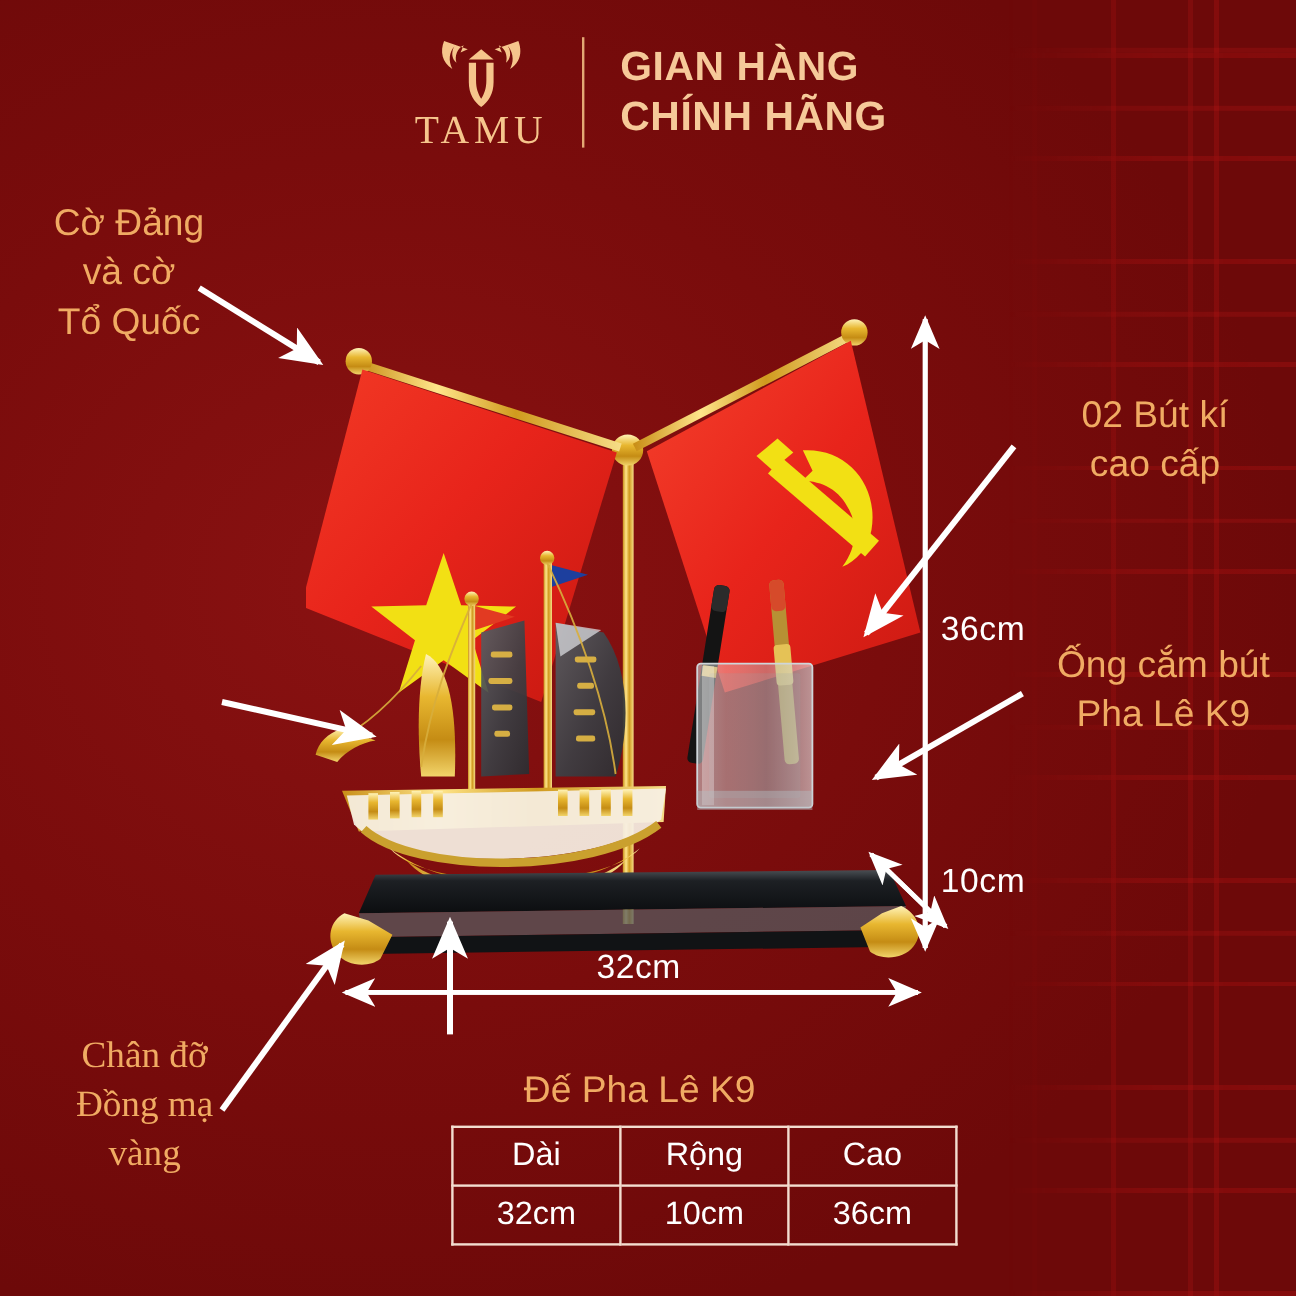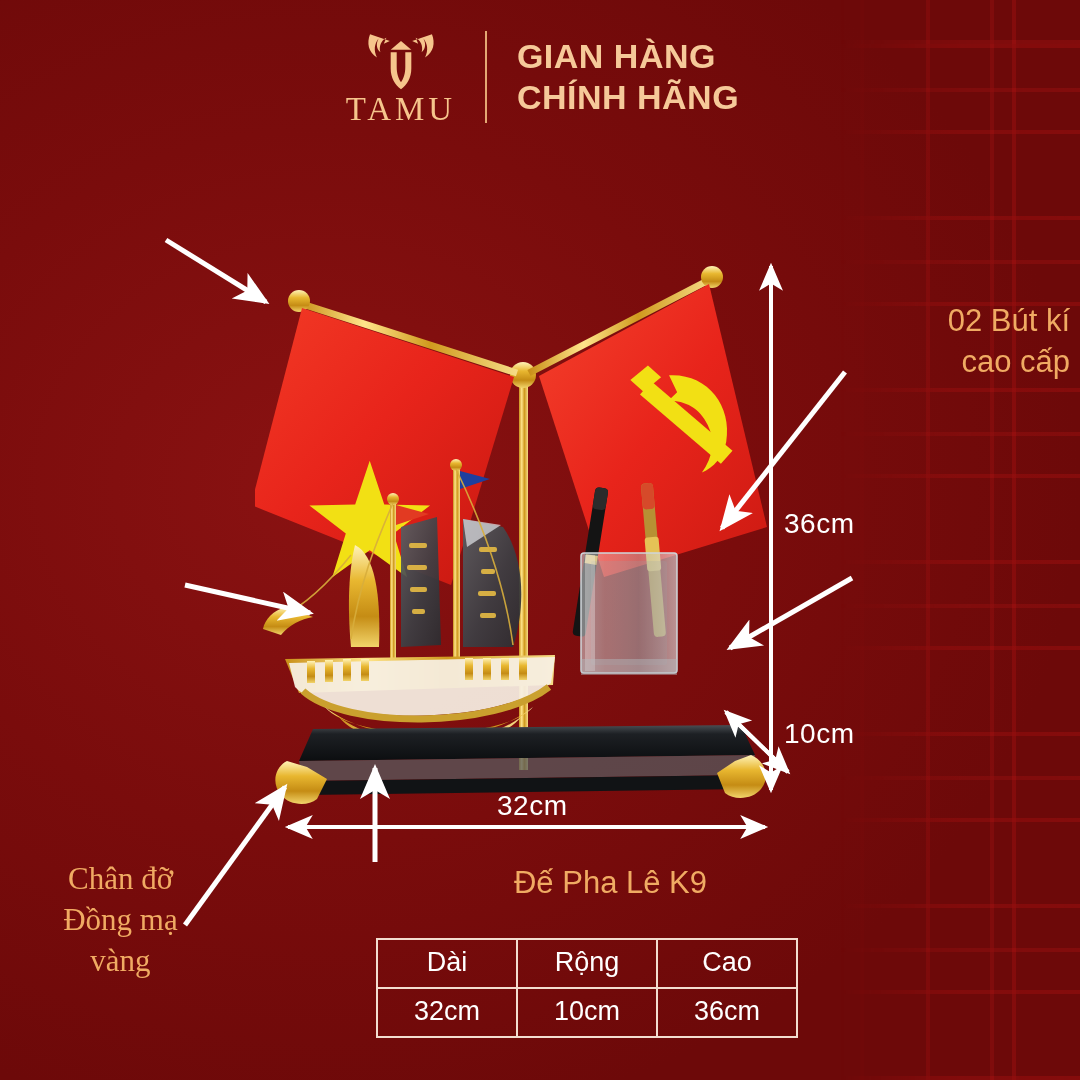--- a/index.html
+++ b/index.html
@@ -41,21 +41,21 @@
   .logo-mark{width:86px;height:62px;display:block;}
   .logo-word{font-size:33px;letter-spacing:4px;color:#f6c58c;line-height:1;margin-top:2px;
              font-family:"Liberation Serif","DejaVu Serif",serif;font-weight:400;}
   .divider{width:2px;height:92px;background:#f0b97f;margin:0 30px 0 24px;opacity:.9;}
   .brand-lines{display:flex;flex-direction:column;justify-content:center;}
   .brand-lines div{font-size:34px;line-height:1.22;color:#f6c999;font-weight:700;letter-spacing:.5px;}
 
   
   .anno{position:absolute;color:#f0ab63;font-size:31px;line-height:1.33;white-space:pre-line;}
   .anno.center{text-align:center;}
-  .anno.left{text-align:right;}
+  .anno.left{text-align:center;margin-top:25px;}
 
   
   .dim{position:absolute;color:#ffffff;font-size:28px;letter-spacing:.5px;}
 
   
   .overlay{position:absolute;left:0;top:0;width:1080px;height:1080px;pointer-events:none;}
 
   
   .spec{position:absolute;left:376px;top:938px;width:422px;border:2px solid #f3ddd0;
         border-collapse:collapse;}
@@ -231,31 +231,36 @@
         <path d="M44 506 L500 500 L496 520 L48 526 Z" fill="#55595e" opacity=".75"></path>
         <path d="M48 526 L496 520 L492 534 L52 540 Z" fill="#111315"></path>
         <g fill="url(#gGold)">
           <path d="M32 506 C20 512, 16 528, 26 540 C34 550, 52 552, 62 544 L72 524 L52 512 Z"></path>
           <path d="M496 500 C510 506, 516 522, 506 534 C498 544, 480 546, 470 538 L462 518 L480 506 Z"></path>
         </g>
       </g>
     </svg>
   </div>
 
+  <div class="anno center" style="left:20px;top:165px;width:175px;">Cờ Đảng
+và cờ
+Tổ Quốc</div>
 
 
   <div class="anno center" style="left:28px;top:858px;width:185px;font-family:Liberation Serif, serif;">Chân đỡ
 Đồng mạ
 vàng</div>
 
   <div class="anno left" style="left:855px;top:300px;width:215px;">02 Bút kí
 cao cấp</div>
 
-
-  <div class="anno left" style="left:407px;top:862px;width:300px;">Đế Pha Lê K9</div>
+  <div class="anno left" style="left:862px;top:508px;width:215px;">Ống cắm bút
+Pha Lê K9</div>
+
+  <div class="anno left" style="left:383px;top:862px;width:300px;">Đế Pha Lê K9</div>
 
   <div class="dim" style="left:784px;top:508px;">36cm</div>
   <div class="dim" style="left:784px;top:718px;">10cm</div>
   <div class="dim" style="left:497px;top:790px;">32cm</div>
 
   <svg class="overlay" viewBox="0 0 1080 1080">
     <defs>
       <marker id="ah" markerWidth="9" markerHeight="9" refX="6.2" refY="3" orient="auto">
         <path d="M0,0 L7,3 L0,6 L1.8,3 Z" fill="#ffffff"></path>
       </marker>

